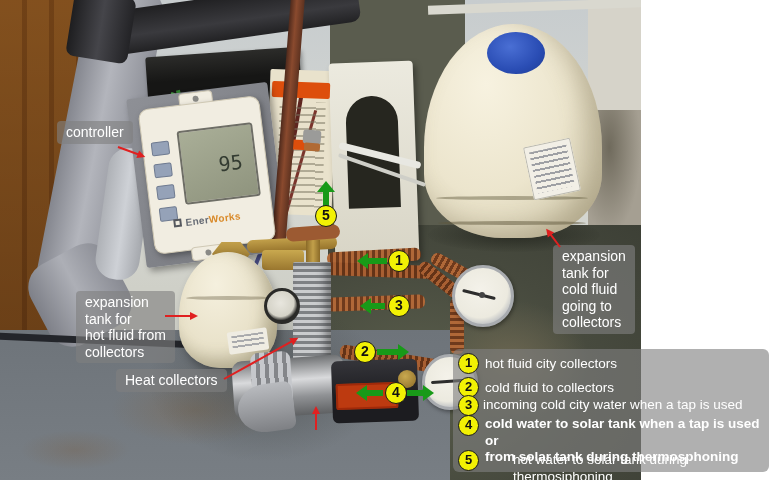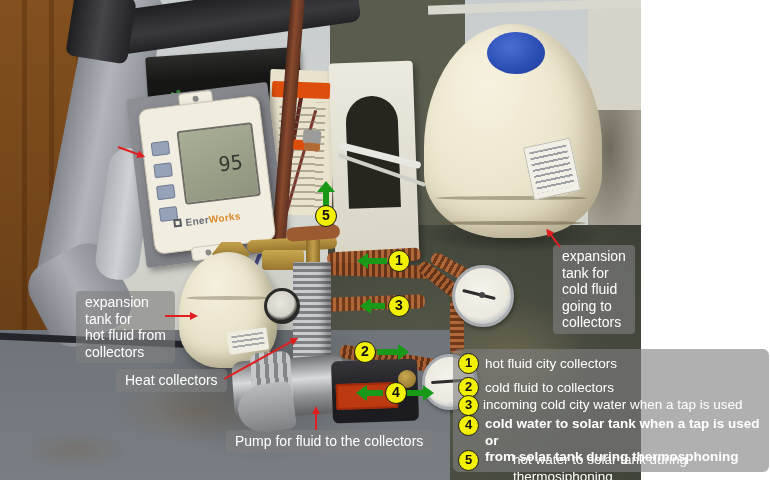--- a/index.html
+++ b/index.html
@@ -196,26 +196,26 @@
                 background:radial-gradient(circle at 45% 40%,#f4f2ea 0%,#eceadf 60%,#b9bcc0 78%);
                 border:3px solid #a8abaf;box-shadow:1px 2px 4px rgba(0,0,0,0.4);"></div>
     <div class="abs" style="left:462px;top:293px;width:34px;height:3px;z-index:13;background:#2d2d2d;transform:rotate(14deg);border-radius:2px;"></div>
     <div class="abs" style="left:479px;top:292px;width:6px;height:6px;z-index:13;border-radius:50%;background:#444;"></div>
     <div class="abs" style="left:422px;top:354px;width:56px;height:56px;z-index:12;border-radius:50%;
                 background:radial-gradient(circle at 45% 40%,#f4f2ea 0%,#eceadf 60%,#b9bcc0 78%);
                 border:3px solid #a8abaf;box-shadow:1px 2px 4px rgba(0,0,0,0.4);"></div>
     <div class="abs" style="left:431px;top:380px;width:32px;height:3px;z-index:13;background:#2d2d2d;transform:rotate(-4deg);border-radius:2px;"></div>
   </div>
 
+  <div class="lbl" style="left:57px;top:121px;">controller</div>
   <div class="lbl" style="left:76px;top:291px;">expansion
 tank for
 hot fluid from
 collectors</div>
   <div class="lbl" style="left:116px;top:369px;">Heat collectors</div>
-  <div class="lbl" style="left:226px;top:430px;">Pump for fluid to the collectors</div>
   <div class="lbl" style="left:553px;top:245px;">expansion
 tank for
 cold fluid
 going to
 collectors</div>
 
   <div class="rarr" style="left:118px;top:146px;width:22px;transform:rotate(20deg);"></div>
   <div class="rarr" style="left:165px;top:315px;width:26px;transform:rotate(0deg);"></div>
   <div class="rarr" style="left:224px;top:378px;width:78px;transform:rotate(-29deg);"></div>
   <div class="rarr" style="left:316px;top:429px;width:17px;transform:rotate(-90deg);"></div>

